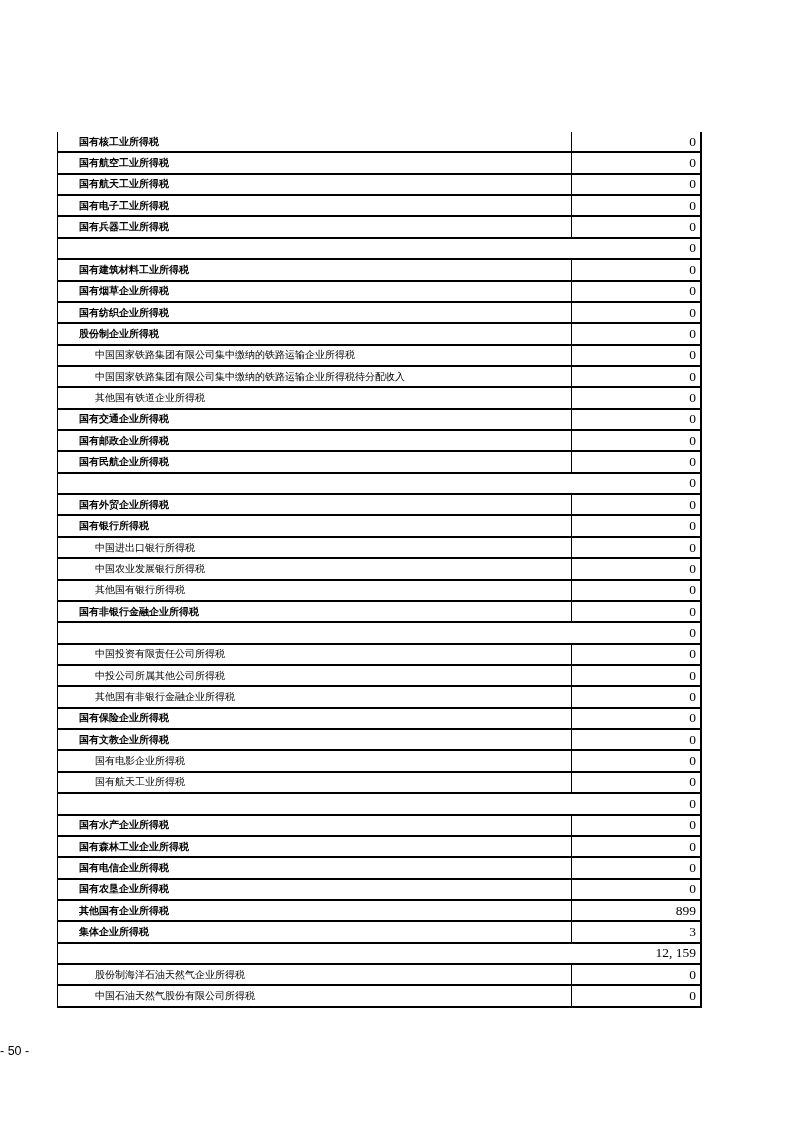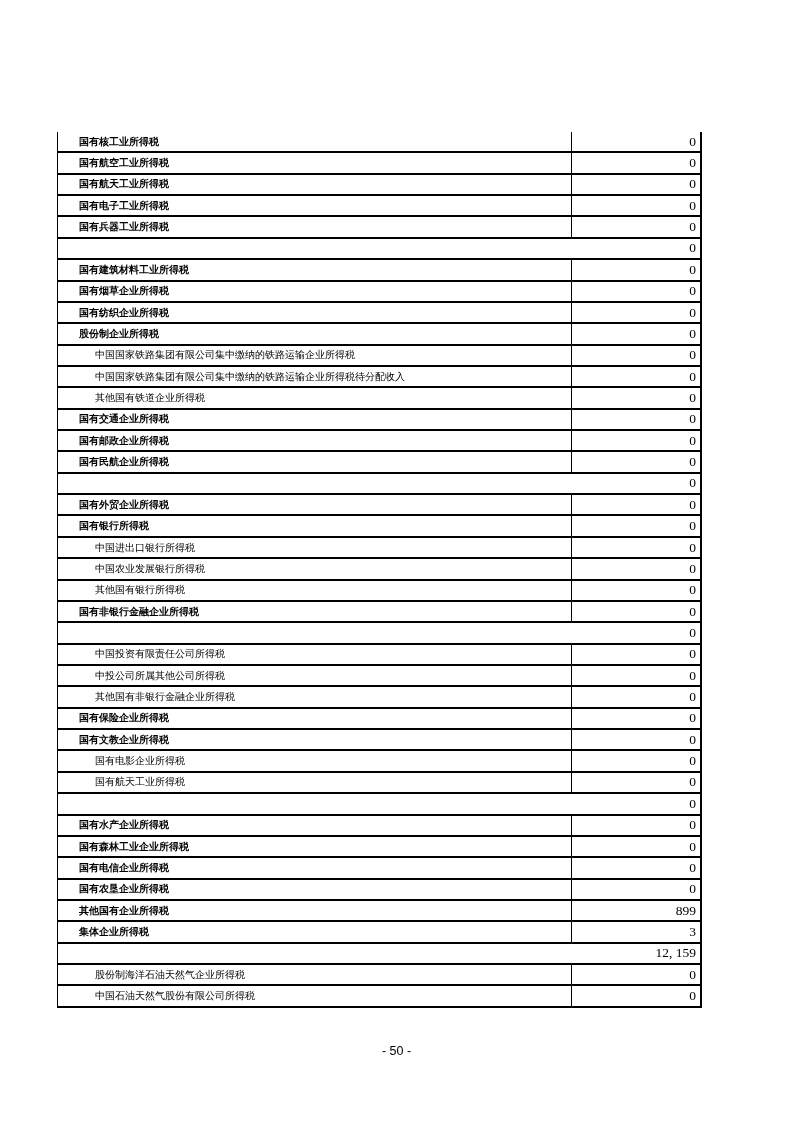--- a/index.html
+++ b/index.html
@@ -64,21 +64,20 @@
     justify-content: flex-end;
     padding-right: 4px;
     font-size: 13.5px;
     font-family: "Liberation Serif", "DejaVu Serif", serif;
   }
   .page-number {
     position: absolute;
     top: 1044px;
     left: 0;
     width: 100%;
-    text-align: center;
     font-size: 12.5px;
     font-family: "Liberation Sans", "DejaVu Sans", sans-serif;
   }
 </style>
 </head>
 <body>
 
 <div class="sheet">
   <div class="tax-table" id="tax-table">
       <div class="row">

